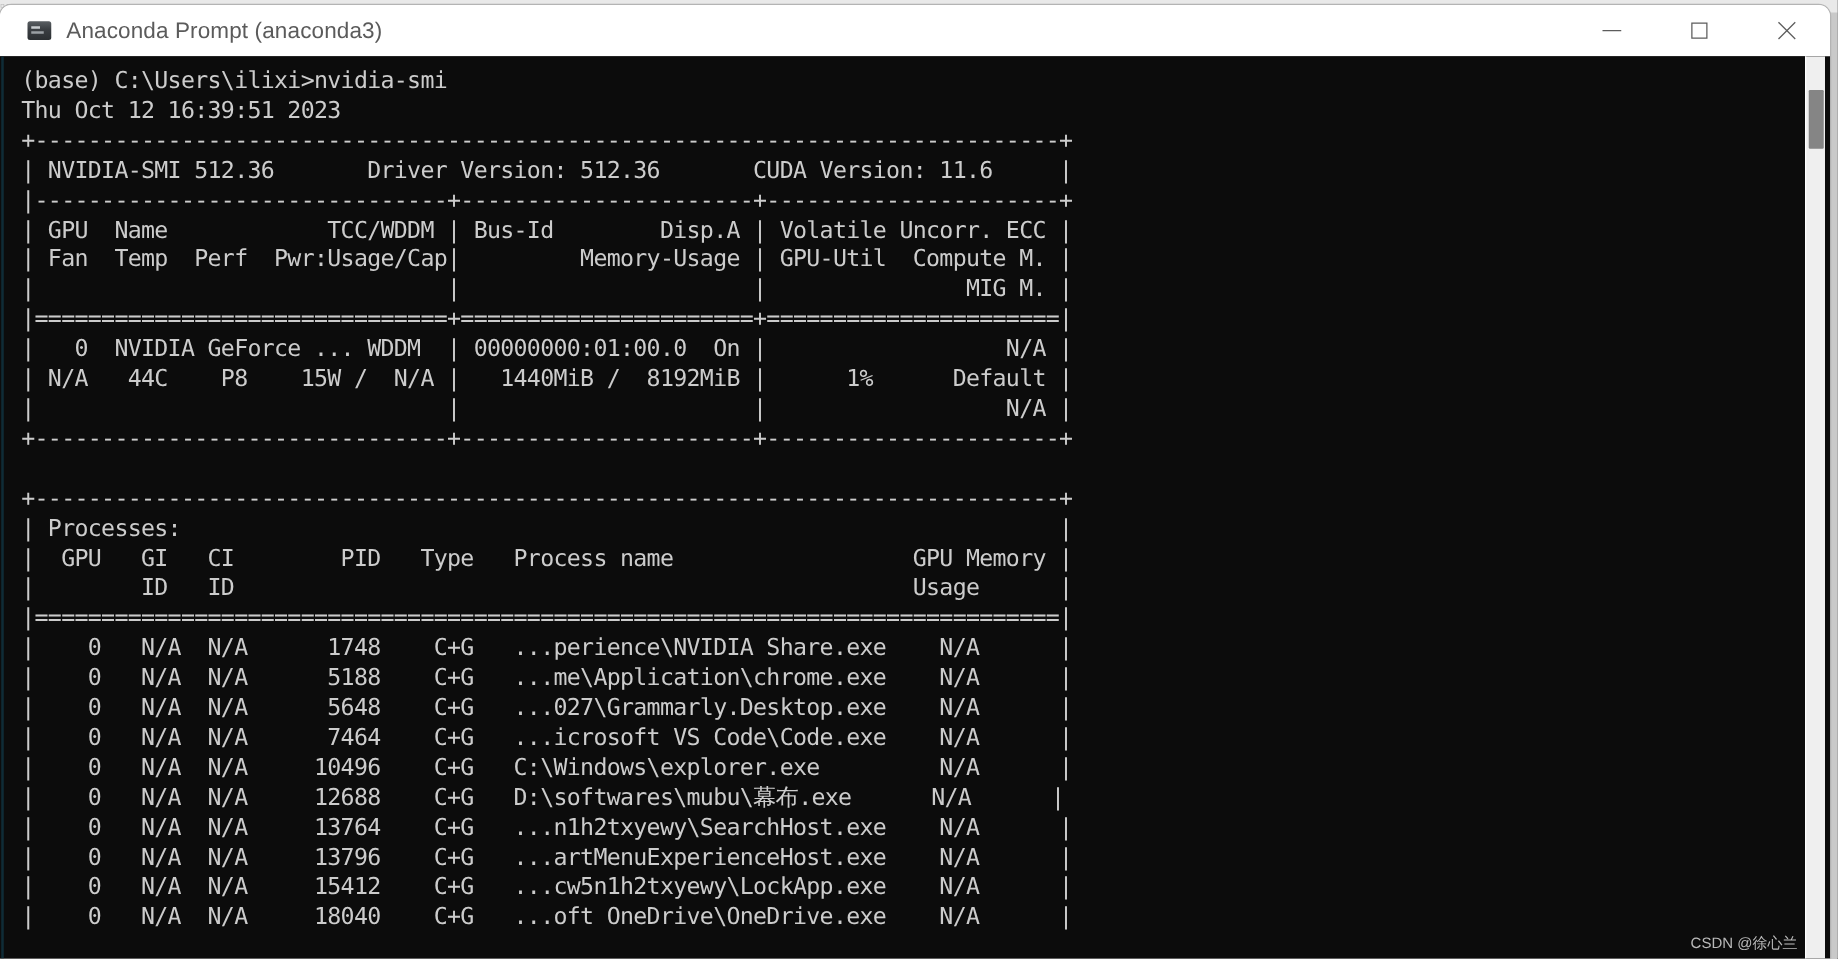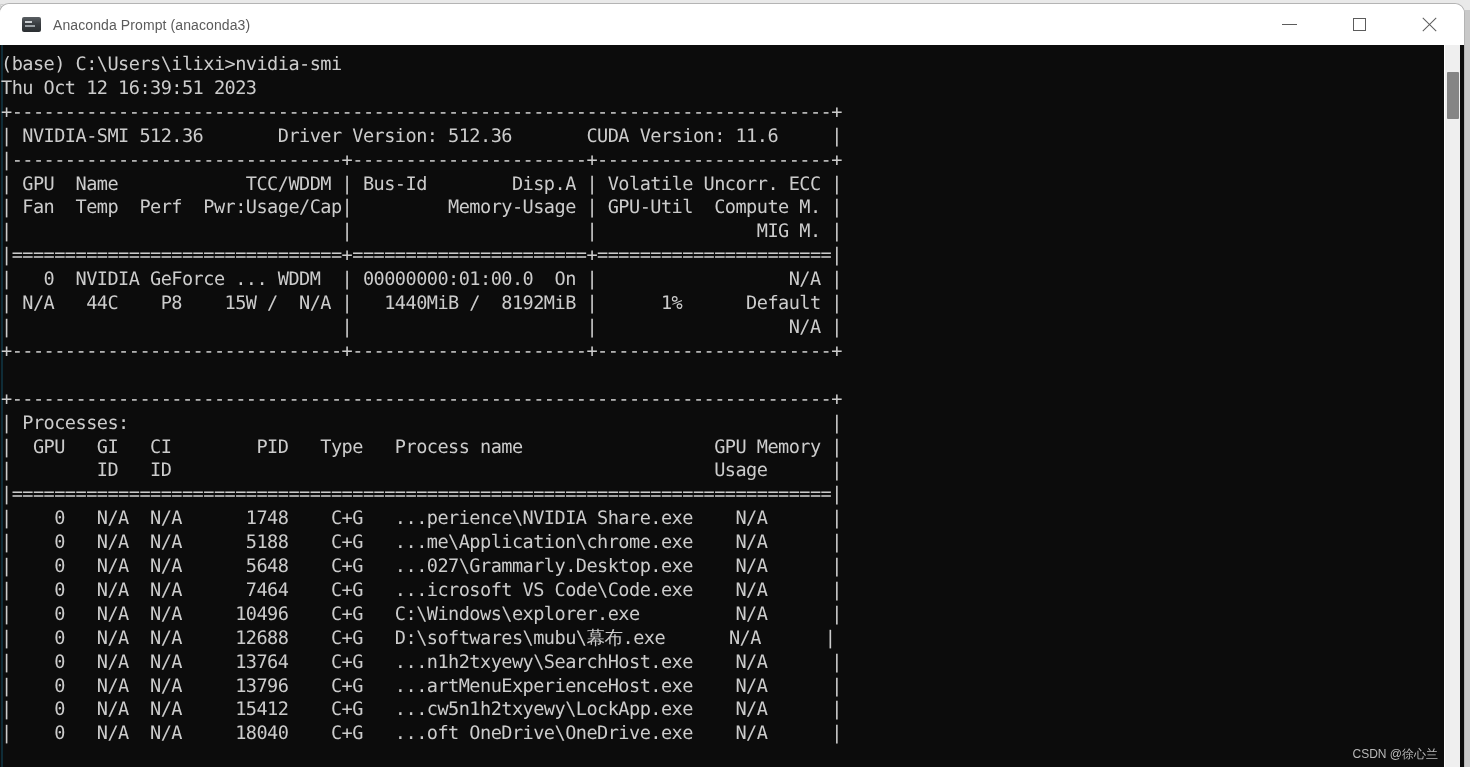--- a/index.html
+++ b/index.html
@@ -77,21 +77,21 @@
     background: #c9cdd0;
   }
   #app-icon::after {
     content: "";
     position: absolute;
     left: 3px; top: 8px;
     width: 10px; height: 1.5px;
     background: #9aa0a4;
   }
   #title-text {
-    font-size: 14px;
+    font-size: 18px;
     color: #5b5b5b;
     font-family: "Liberation Sans", sans-serif;
     letter-spacing: 0.1px;
     white-space: nowrap;
   }
   #win-buttons {
     position: absolute;
     right: 0;
     top: 0;
     height: 41px;
@@ -139,21 +139,21 @@
     overflow: hidden;
   }
   #console {
     position: absolute;
     left: 0; top: 0;
     width: 1444px;
     height: 722px;
     background: #0c0c0c;
     overflow: hidden;
     box-sizing: border-box;
-    padding: 8px 0 0 0;
+    padding: 8px 0 0 16px;
   }
   
   #gutter-artifact {
     position: absolute;
     left: 1px; top: 0;
     width: 2px; height: 722px;
     background: #11323f;
     opacity: .85;
   }
   #term-text {

